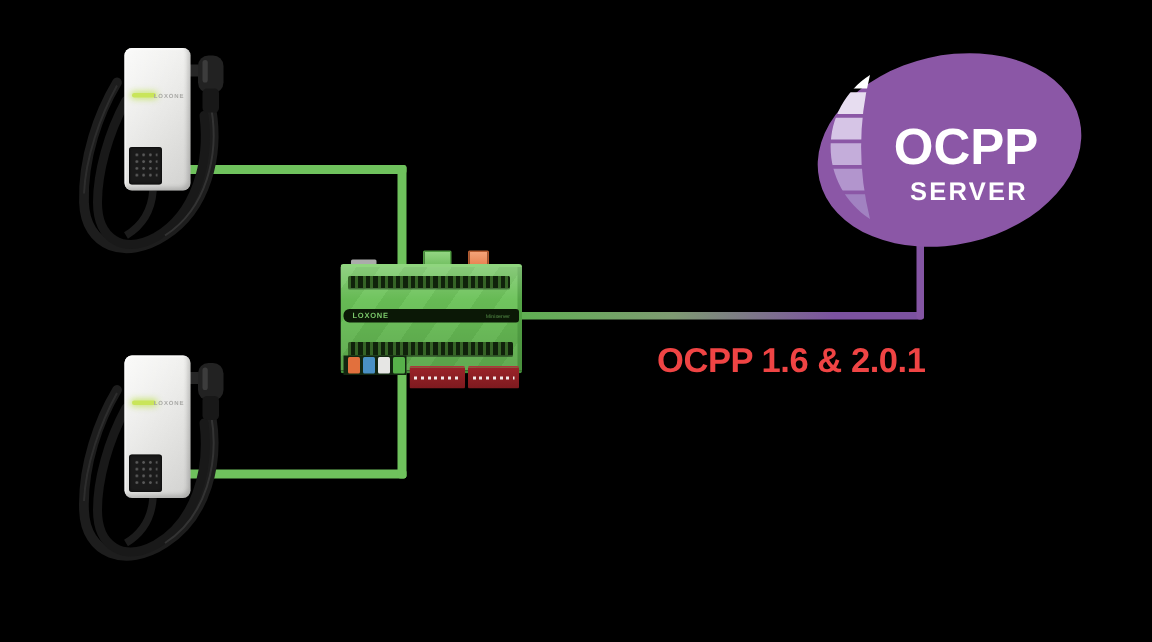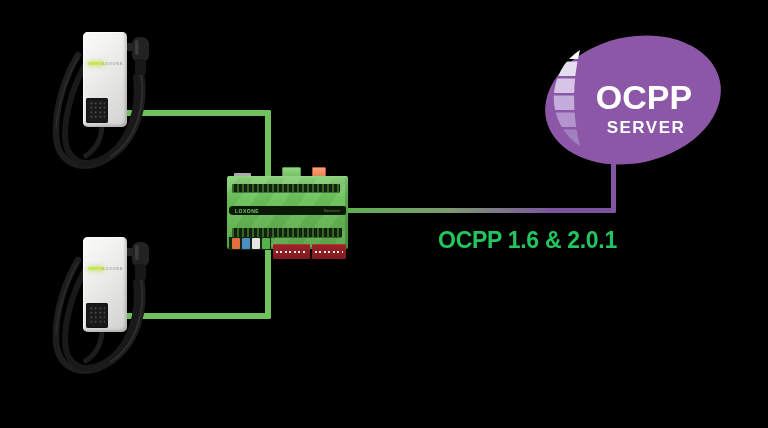--- a/index.html
+++ b/index.html
@@ -99,21 +99,21 @@
   }
 
   
   .ocpp-logo{position:absolute;left:535px;top:30px;z-index:2;}
   .ocpp-title{font-family:"Liberation Sans",sans-serif;font-weight:bold;font-size:34px;fill:#FFFFFF;}
   .ocpp-sub{font-family:"Liberation Sans",sans-serif;font-weight:bold;font-size:17px;fill:#FFFFFF;letter-spacing:1.5px;}
 
   
   .protocol-label{
     position:absolute;left:420px;top:227px;width:215px;text-align:center;
-    font-size:23px;font-weight:bold;color:#22c55e;letter-spacing:-0.3px;white-space:nowrap;z-index:2;
+    font-size:23px;font-weight:bold;color:#ef4444;letter-spacing:-0.3px;white-space:nowrap;z-index:2;
   }
 </style>
 </head>
 <body>
 
 <div class="scene">
 
   <div class="line green-line" style="left:112px;top:110px;width:159px;height:6px;"></div>
   <div class="line green-line" style="left:265px;top:110px;width:6px;height:70px;"></div>
   <div class="line green-line" style="left:112px;top:313px;width:159px;height:6px;"></div>

